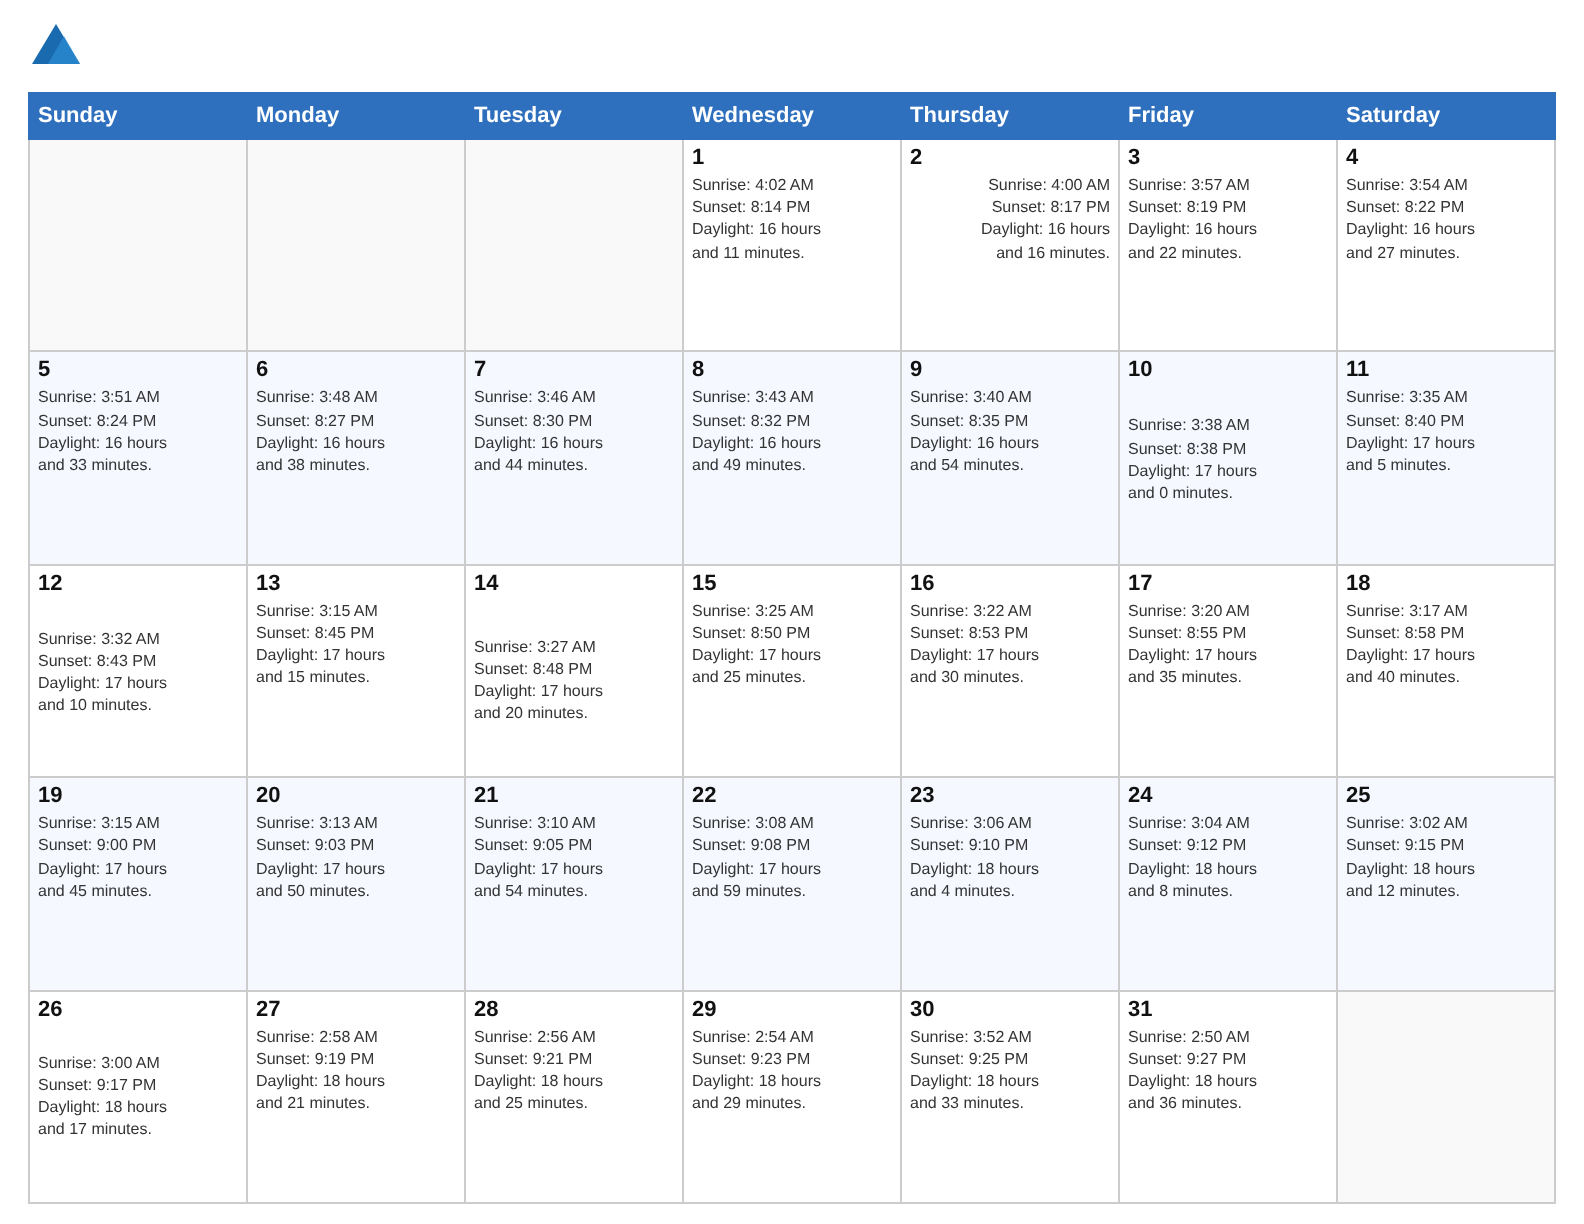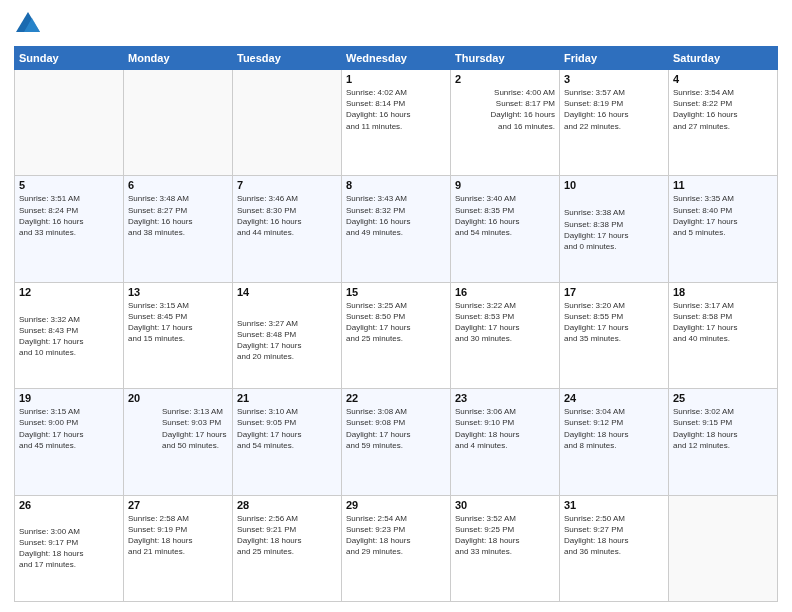--- a/index.html
+++ b/index.html
@@ -277,21 +277,21 @@
         <tr>
           <td>
             <div class="day-number">19</div>
             <div class="day-info" style="white-space: pre-line;">Sunrise: 3:15 AM
 Sunset: 9:00 PM
 Daylight: 17 hours
 and 45 minutes.</div>
           </td>
           <td>
             <div class="day-number">20</div>
-            <div class="day-info" style="white-space: pre-line; margin-left: 34px;">Sunrise: 3:13 AM
+            <div class="day-info" style="white-space: pre-line;">Sunrise: 3:13 AM
 Sunset: 9:03 PM
 Daylight: 17 hours
 and 50 minutes.</div>
           </td>
           <td>
             <div class="day-number">21</div>
             <div class="day-info" style="white-space: pre-line;">Sunrise: 3:10 AM
 Sunset: 9:05 PM
 Daylight: 17 hours
 and 54 minutes.</div>

